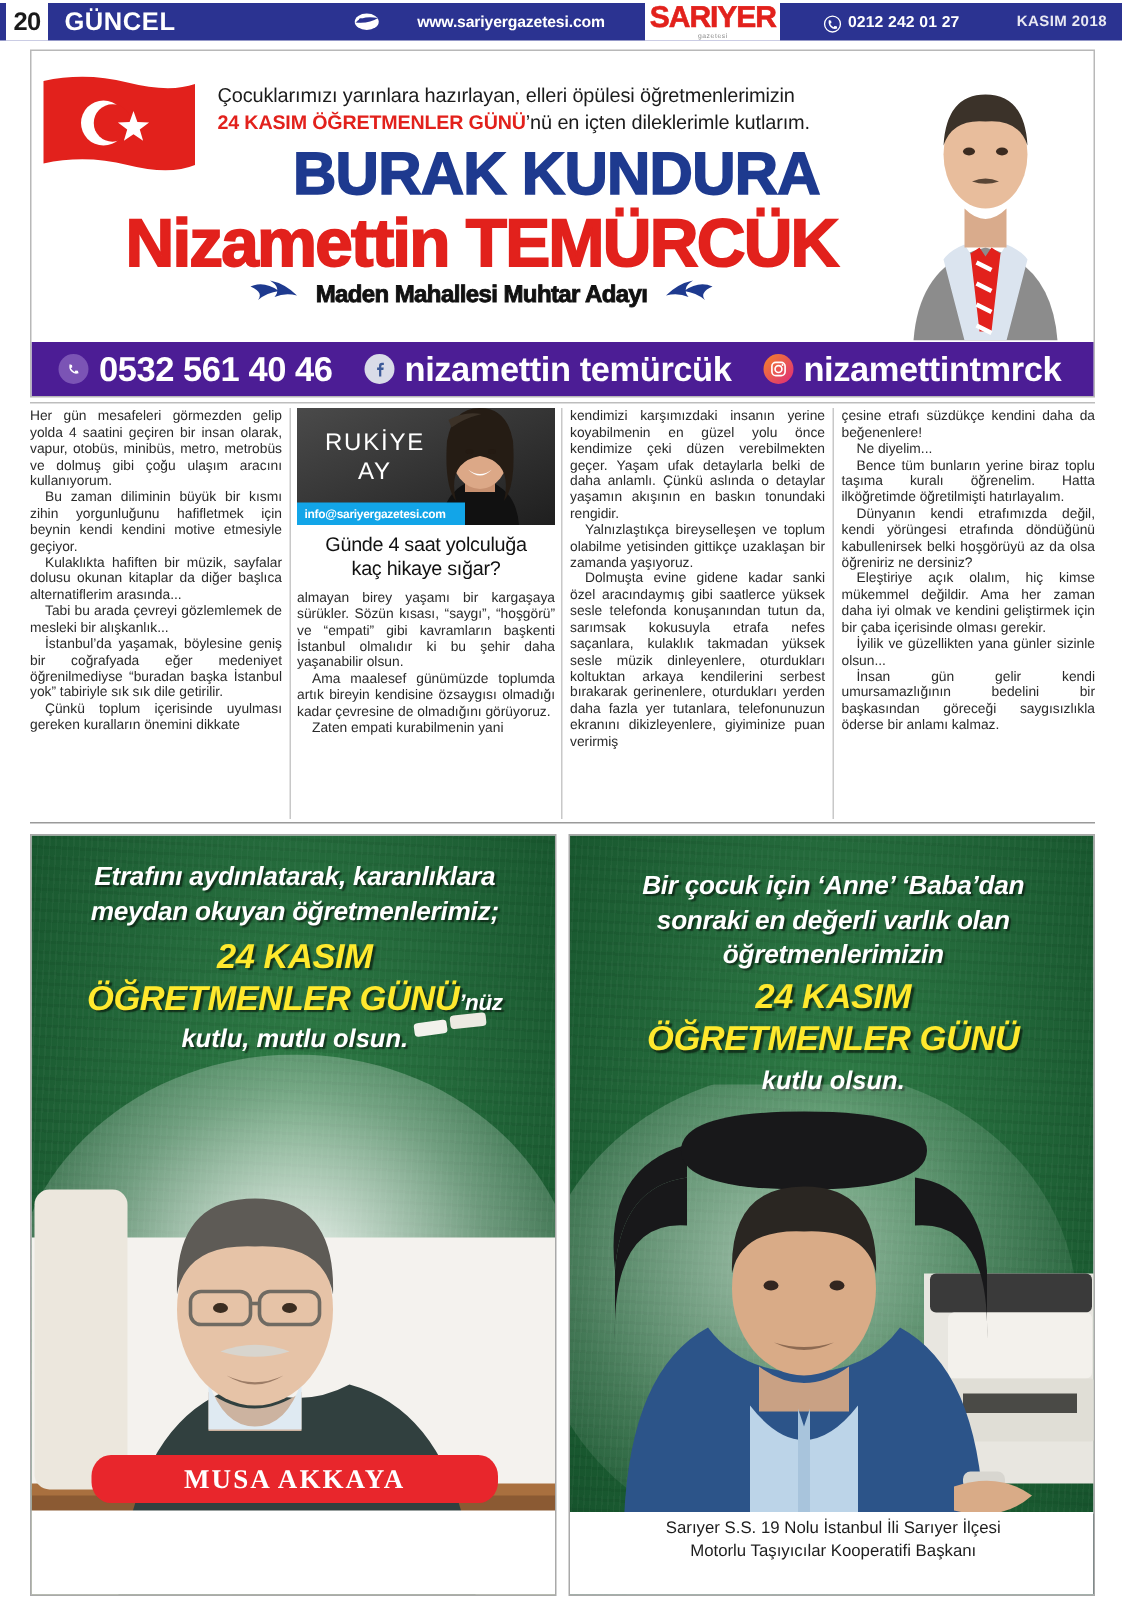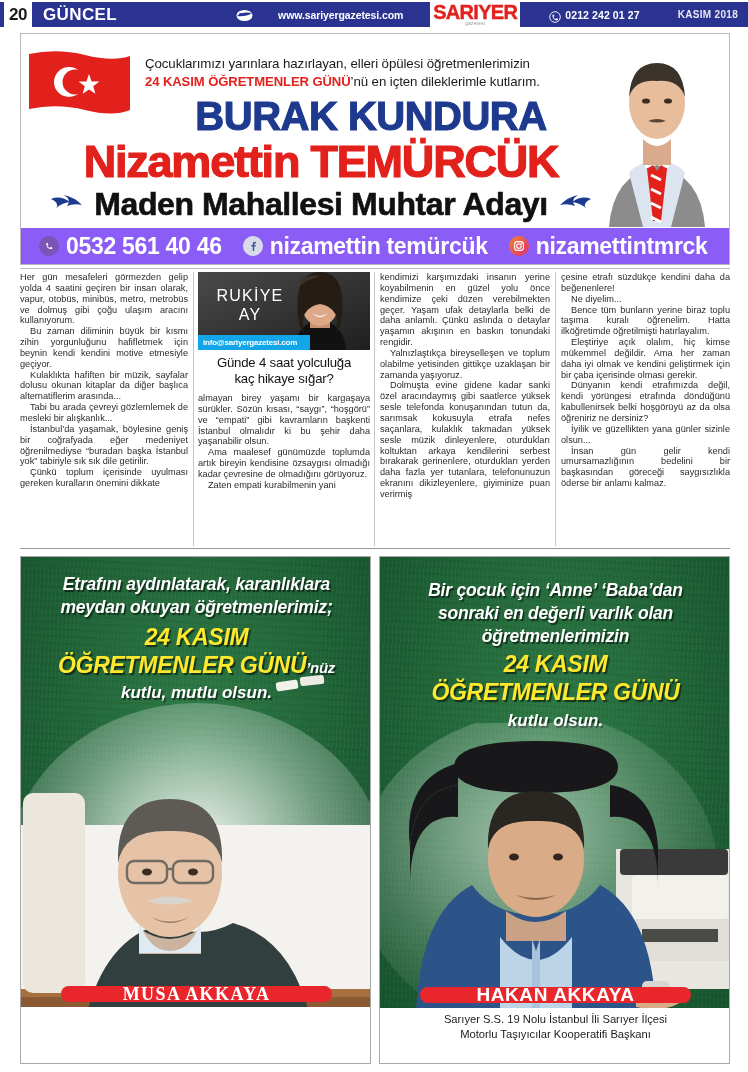--- a/index.html
+++ b/index.html
@@ -76,30 +76,30 @@
     position:absolute; left:10px; top:103px; width:580px; text-align:center;
     font-size:45px; font-weight:bold; color:#e2211c;
     letter-spacing:-1.2px; line-height:49px;
     -webkit-text-stroke:1.2px #e2211c;
   }
   .ad-role-wrap {
     position:absolute; left:10px; top:152px; width:580px;
     display:flex; align-items:center; justify-content:center; gap:10px;
   }
   .ad-role {
-    font-size:32px; font-weight:bold; color:#111;
+    font-size:16px; font-weight:bold; color:#111;
     letter-spacing:-0.4px; -webkit-text-stroke:0.6px #111;
   }
   .swoosh { width:34px; height:22px; }
   .portrait-top {
     position:absolute; right:6px; top:1px; width:132px; height:192px;
   }
   .contact-bar {
     position:absolute; left:0; bottom:0; width:710px; height:36px;
-    background:#8b5cf6; display:flex; align-items:center;
+    background:#4c1d95; display:flex; align-items:center;
     padding-left:18px;
   }
   .cb-item { display:flex; align-items:center; color:#fff; }
   .cb-text {
     color:#ffffff; font-weight:bold; font-size:23px; letter-spacing:-0.3px;
     margin-left:7px; line-height:26px;
   }
   .cb-gap { width: 21px; }
   .ico-circle {
     width:20px; height:20px; border-radius:50%;
@@ -176,21 +176,21 @@
   .bl2 .sm { color:#ffffff; font-size:15px; }
   .bl3 {
     color:#ffffff; font-size:17px; font-weight:bold; font-style:italic;
     line-height:23px; text-shadow: 1.5px 1.5px 1px rgba(0,0,0,0.55);
   }
   .chalks { position:absolute; right:38px; top:114px; width:58px; height:26px; }
 
   .photo-area { position:absolute; left:0; bottom:0; width:100%; }
 
   .name-banner {
-    position:absolute; height:16px; background:#e8262c;
+    position:absolute; height:32px; background:#e8262c;
     display:flex; align-items:center; justify-content:center;
     border-radius:13px/14px;
   }
   .nb-text {
     color:#ffffff; font-weight:bold; letter-spacing:1px;
   }
   .nb-left  { left:40px; width:271px; bottom:61px; }
   .nb-left .nb-text { font-size:18px; font-family:"Liberation Serif", serif; letter-spacing:1.4px; }
   .nb-right { left:40px; width:271px; bottom:60px; }
   .nb-right .nb-text { font-size:19px; letter-spacing:0.6px; }
@@ -386,22 +386,22 @@
     <div class="col col-3">
       <p class="noind">kendimizi karşımızdaki insanın yerine koyabilmenin en güzel yolu önce kendimize çeki düzen verebilmekten geçer. Yaşam ufak detaylarla belki de daha anlamlı. Çünkü aslında o detaylar yaşamın akışının en baskın tonundaki rengidir.</p>
       <p>Yalnızlaştıkça bireyselleşen ve toplum olabilme yetisinden gittikçe uzaklaşan bir zamanda yaşıyoruz.</p>
       <p>Dolmuşta evine gidene kadar sanki özel aracındaymış gibi saatlerce yüksek sesle telefonda konuşanından tutun da, sarımsak kokusuyla etrafa nefes saçanlara, kulaklık takmadan yüksek sesle müzik dinleyenlere, oturdukları koltuktan arkaya kendilerini serbest bırakarak gerinenlere, oturdukları yerden daha fazla yer tutanlara, telefonunuzun ekranını dikizleyenlere, giyiminize puan verirmiş</p>
     </div>
 
     <div class="col col-4">
       <p class="noind">çesine etrafı süzdükçe kendini daha da beğenenlere!</p>
       <p>Ne diyelim...</p>
       <p>Bence tüm bunların yerine biraz toplu taşıma kuralı öğrenelim. Hatta ilköğretimde öğretilmişti hatırlayalım.</p>
+      <p>Dünyanın kendi etrafımızda değil, kendi yörüngesi etrafında döndüğünü kabullenirsek belki hoşgörüyü az da olsa öğreniriz ne dersiniz?</p>
       <p>Eleştiriye açık olalım, hiç kimse mükemmel değildir. Ama her zaman daha iyi olmak ve kendini geliştirmek için bir çaba içerisinde olması gerekir.</p>
-      <p>Dünyanın kendi etrafımızda değil, kendi yörüngesi etrafında döndüğünü kabullenirsek belki hoşgörüyü az da olsa öğreniriz ne dersiniz?</p>
       <p>İyilik ve güzellikten yana günler sizinle olsun...</p>
       <p>İnsan gün gelir kendi umursamazlığının bedelini bir başkasından göreceği saygısızlıkla öderse bir anlamı kalmaz.</p>
     </div>
   </div>
 
   <div class="art-rule-bot"></div>
 
   <div class="bad bad-left">
     <div class="chalk-tex"></div>
 
@@ -497,22 +497,19 @@
         <path d="M108 126 q-2 -58 48 -58 q50 0 48 58 q-6 -30 -48 -28 q-42 -2 -48 28z" fill="#2a2622"></path>
         <ellipse cx="134" cy="134" rx="5" ry="3.4" fill="#332620"></ellipse>
         <ellipse cx="178" cy="134" rx="5" ry="3.4" fill="#332620"></ellipse>
         <path d="M136 172 q20 6 40 0 q-20 10 -40 0z" fill="#8d6a52"></path>
         <rect x="262" y="258" width="28" height="12" rx="5" fill="#d8d6d0"></rect>
         <path d="M256 268 q30 -10 52 6 q-20 18 -52 10 z" fill="#d9ab87"></path>
       </svg>
     </span>
 
     <div class="cap-white cap-white-r"></div>
-    <div class="name-banner nb-right">
-      <span class="nb-text">HAKAN AKKAYA</span>
-    </div>
     <div class="subcap subcap-right">
       <span>Sarıyer S.S. 19 Nolu İstanbul İli Sarıyer İlçesi</span><br>
       <span>Motorlu Taşıyıcılar Kooperatifi Başkanı</span>
     </div>
   </div>
 
 </div>
 
 </body></html>

